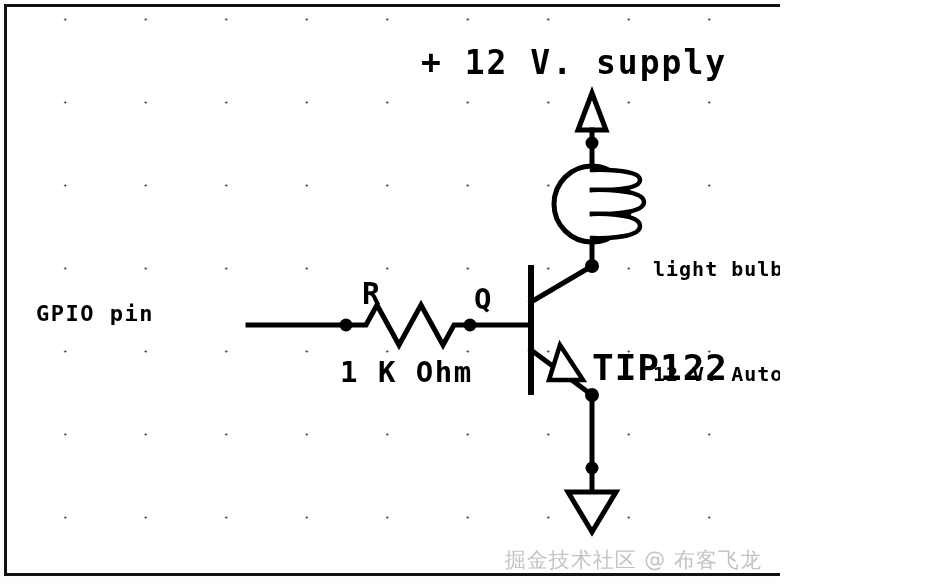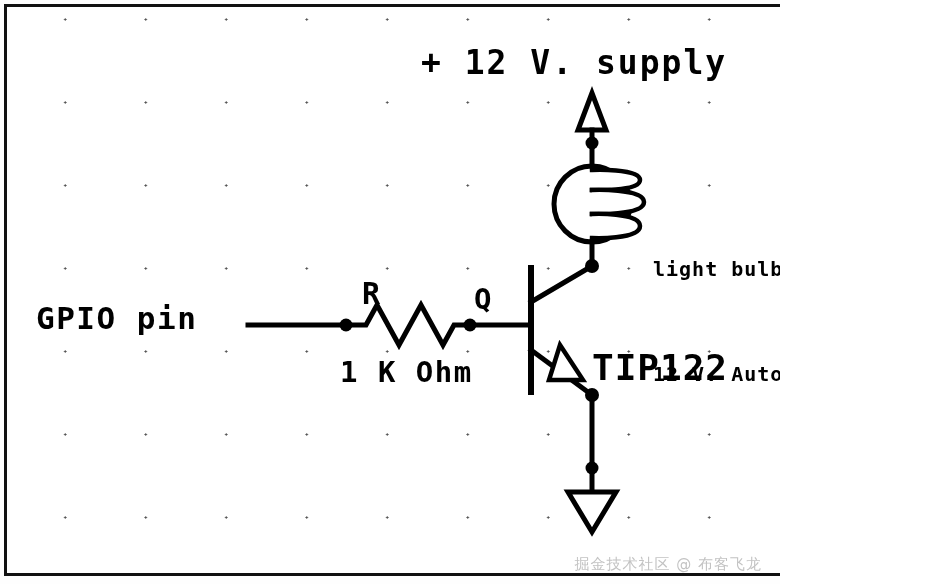--- a/index.html
+++ b/index.html
@@ -58,21 +58,21 @@
   }
   #txt-supply {
     left: 421px;
     top: 46px;
     font-size: 33px;
     letter-spacing: 2px;
   }
   #txt-gpio {
     left: 36px;
     top: 303px;
-    font-size: 31px;
+    font-size: 22px;
     letter-spacing: 1.5px;
   }
   #txt-r {
     left: 362px;
     top: 279px;
     font-size: 30px;
   }
   #txt-q {
     left: 474px;
     top: 285px;
@@ -102,21 +102,21 @@
     font-family: "DejaVu Sans Mono", "Liberation Mono", monospace;
     font-weight: 700;
     white-space: pre;
   }
   #bulb-label div { white-space: pre; }
   #watermark {
     position: absolute;
     right: 18px;
     bottom: 10px;
     font-family: "DejaVu Sans", "Liberation Sans", sans-serif;
-    font-size: 15px;
+    font-size: 21px;
     color: #c3c3c3;
     letter-spacing: 1px;
     white-space: pre;
     text-align: center;
   }
 </style>
 </head>
 <body>
 
 <div id="root">

